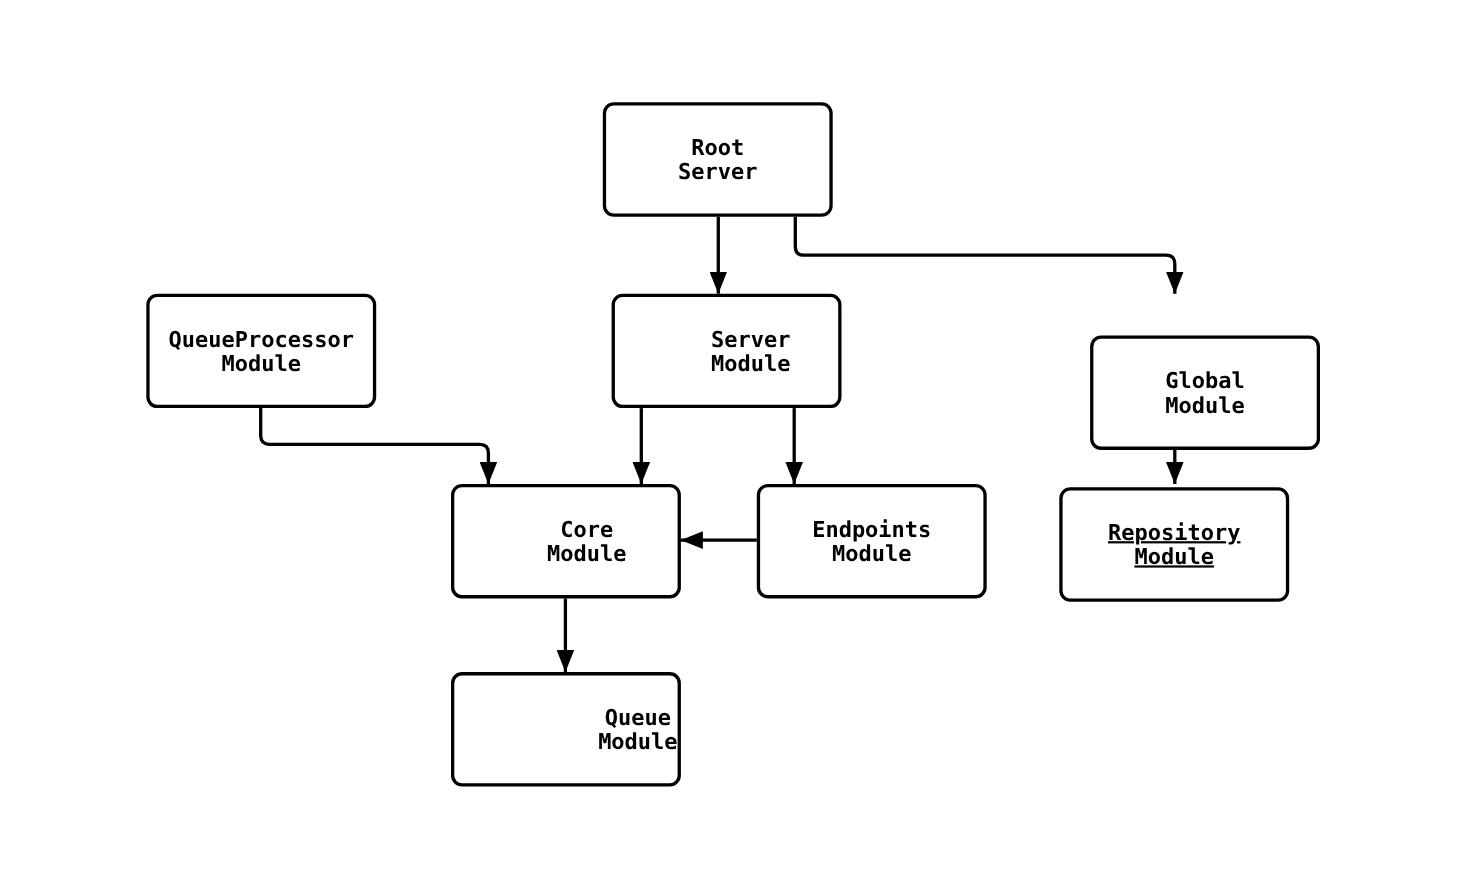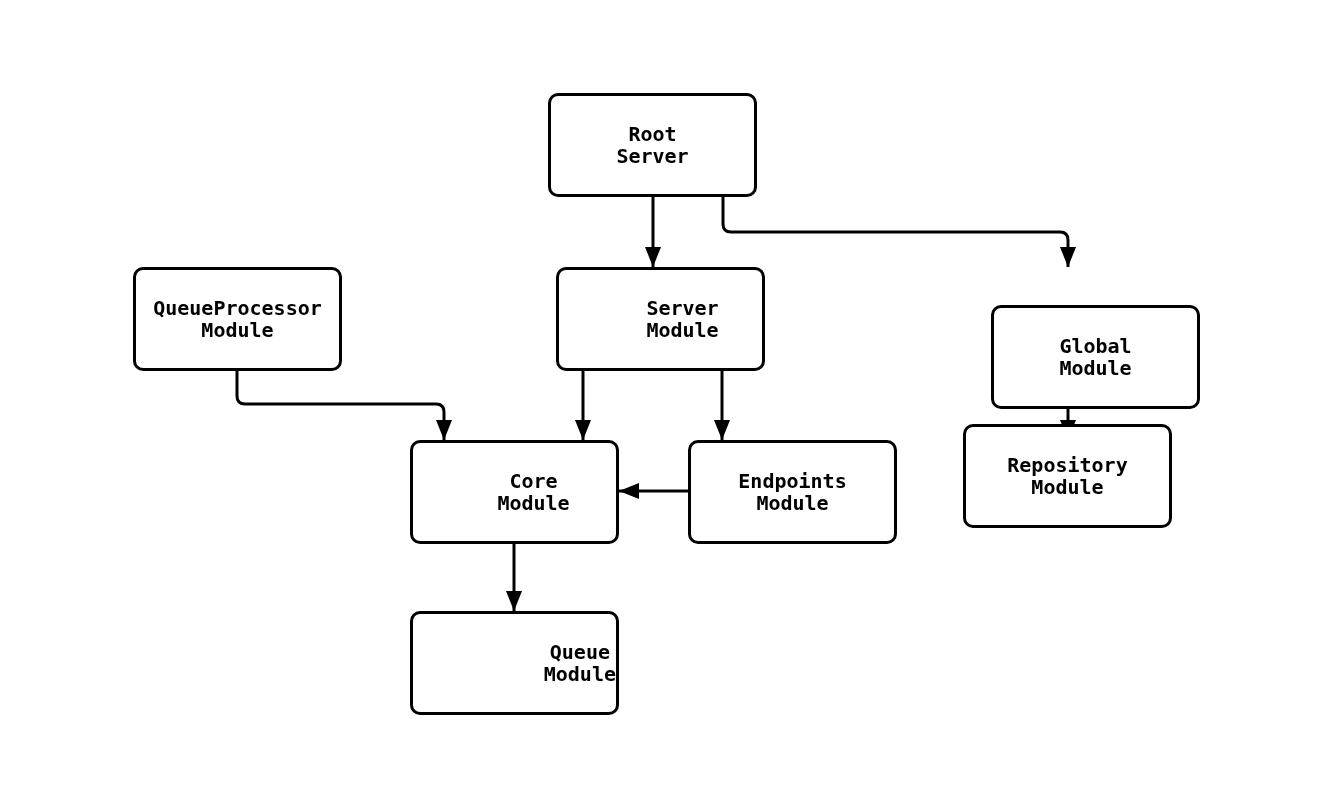--- a/index.html
+++ b/index.html
@@ -47,21 +47,21 @@
     text-align: center;
     white-space: pre-line;
   }
   
   .pos-root           { left: 548px; top:  93px; }
   .pos-queueprocessor { left: 133px; top: 267px; }
   .pos-server         { left: 556px; top: 267px; padding-left: 44px; }
   .pos-global         { left: 991px; top: 267px; margin-top: 38px; }
   .pos-core           { left: 410px; top: 440px; padding-left: 38px; }
   .pos-endpoints      { left: 688px; top: 440px; }
-  .pos-repository     { left: 963px; top: 424px; }
+  .pos-repository     { left: 963px; top: 443px; text-decoration: underline; }
   .pos-queue          { left: 410px; top: 611px; justify-content: flex-end; }
 </style>
 </head>
 <body>
 
 <div class="canvas">
 
   <svg class="edges-svg" viewBox="0 0 1337 809" xmlns="http://www.w3.org/2000/svg">
     <defs>
       <marker id="arrowhead" viewBox="0 0 20 16" refX="20" refY="8" markerWidth="20" markerHeight="16" markerUnits="userSpaceOnUse" orient="auto">

